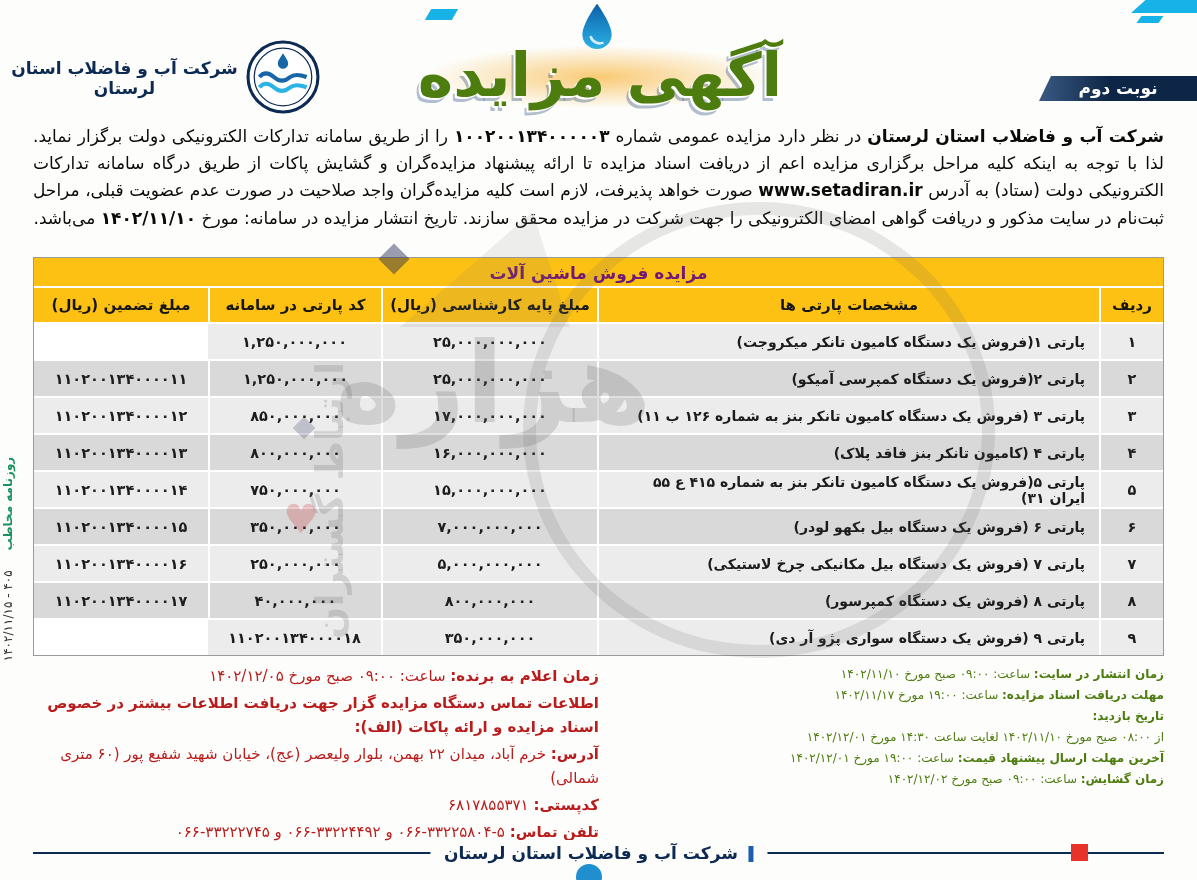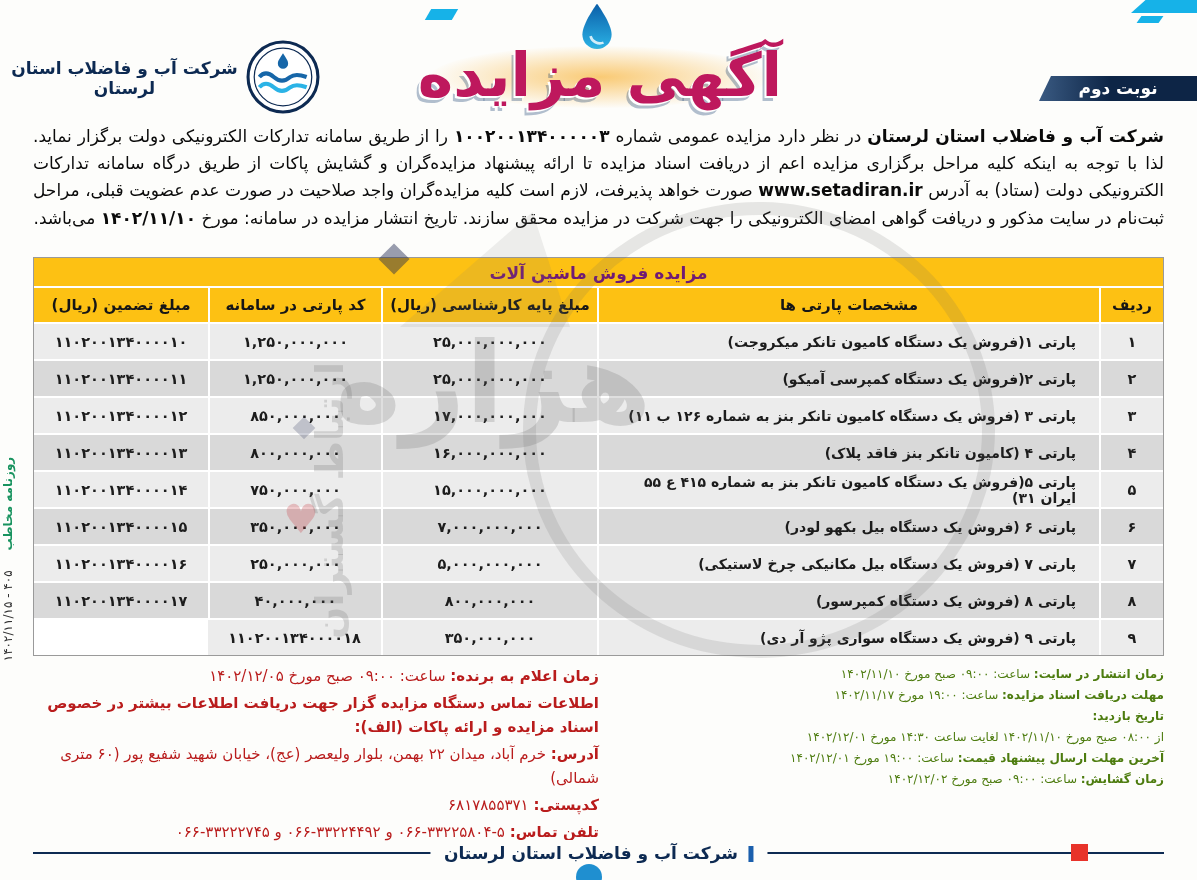--- a/index.html
+++ b/index.html
@@ -7,21 +7,21 @@
   body{font-family:"DejaVu Sans",sans-serif;direction:rtl;background:#ffffff;color:#111}
   .page{position:relative;width:1197px;height:880px;background:#fdfdfb;overflow:hidden}
 
   
   .corner-a{position:absolute;top:0;right:0;width:66px;height:13px;background:#16b2e8;clip-path:polygon(22% 0,100% 0,100% 100%,0 100%)}
   .corner-b{position:absolute;top:16px;right:36px;width:22px;height:7px;background:#16b2e8;transform:skewX(-35deg)}
   .head-dash{position:absolute;top:9px;left:428px;width:27px;height:11px;background:#16b2e8;transform:skewX(-30deg)}
   .drop-wrap{position:absolute;top:2px;left:572px;width:50px;height:52px}
   .title-glow{position:absolute;top:46px;left:430px;width:340px;height:62px;background:radial-gradient(ellipse at center,rgba(247,168,27,.60),rgba(247,168,27,0) 72%);border-radius:50%}
   .main-title{position:absolute;top:32px;left:345px;width:510px;height:86px;line-height:86px;text-align:center;
-    font-size:60px;font-weight:bold;color:#be185d;
+    font-size:60px;font-weight:bold;color:#4d7c0f;
     text-shadow:-2px 2px 0 #ffffff,-4px 5px 0 rgba(18,58,108,.32)}
   .badge{position:absolute;top:76px;right:0;width:158px;height:25px;line-height:25px;text-align:center;color:#fff;
     font-size:17px;font-weight:bold;background:linear-gradient(to left,#0d2546 55%,#3a5a82);
     clip-path:polygon(12px 0,100% 0,100% 100%,0 100%)}
   .logo{position:absolute;top:40px;left:246px;width:74px;height:74px}
   .company-name{position:absolute;top:58px;left:6px;width:237px;text-align:center;font-size:17px;font-weight:bold;color:#0d2a52}
 
   
   .intro{position:absolute;top:123px;right:33px;left:33px;font-size:17px;line-height:1.6;text-align:justify;color:#0a0a0a}
   .intro .b{font-weight:bold}
@@ -29,21 +29,21 @@
   
   .tbl{position:absolute;top:257px;right:33px;width:1131px;border:1px solid #9a9a9a;background:#fff}
   .tbl-title{height:30px;line-height:30px;background:#fdc113;color:#701a75;text-align:center;font-size:17px;font-weight:bold;border-bottom:2px solid #fff}
   .trow{display:grid;grid-template-columns:64px 502px 216px 173px 1fr}
   .c{border-inline-end:2px solid #fff}
   .trow .c:last-child{border-inline-end:none}
   .thead .c{height:34px;display:flex;align-items:center;justify-content:center;background:#fdc113;font-size:15px;font-weight:bold;color:#161616}
   .tbody .c{height:37px;display:flex;align-items:center;justify-content:center;font-weight:bold;font-size:14.5px;color:#1c1c1c;border-top:2px solid #fff}
   .tbody .trow:nth-child(odd) .c{background:#ececec}
   .tbody .trow:nth-child(even) .c{background:#d9d9d9}
-  .c.desc{justify-content:flex-start;padding:0 23px;text-align:right;font-size:14px}
+  .c.desc{justify-content:flex-start;padding:0 14px;text-align:right;font-size:14px}
 
   
   .sched{position:absolute;top:664px;right:33px;width:562px;font-size:12px;line-height:1.75;color:#4d7c0f}
   .contact{position:absolute;top:664px;left:33px;width:566px;font-size:15px;line-height:1.6;color:#b91c1c}
   .iline b{font-weight:bold}
   .head-bold{font-weight:bold}
   .bold{font-weight:normal}
   .contact .iline{margin-bottom:3px}
 
   
@@ -118,21 +118,20 @@
       <div class="c">مبلغ پایه کارشناسی (ریال)</div>
       <div class="c">کد پارتی در سامانه</div>
       <div class="c">مبلغ تضمین (ریال)</div>
     </div>
     <div class="tbody">
       <div class="trow">
         <div class="c">۱</div>
         <div class="c desc">پارتی ۱(فروش یک دستگاه کامیون تانکر میکروجت)</div>
         <div class="c">۲۵,۰۰۰,۰۰۰,۰۰۰</div>
         <div class="c">۱,۲۵۰,۰۰۰,۰۰۰</div>
-        <div class="c">۱۱۰۲۰۰۱۳۴۰۰۰۰۱۰</div>
       </div>
       <div class="trow">
         <div class="c">۲</div>
         <div class="c desc">پارتی ۲(فروش یک دستگاه کمپرسی آمیکو)</div>
         <div class="c">۲۵,۰۰۰,۰۰۰,۰۰۰</div>
         <div class="c">۱,۲۵۰,۰۰۰,۰۰۰</div>
         <div class="c">۱۱۰۲۰۰۱۳۴۰۰۰۰۱۱</div>
       </div>
       <div class="trow">
         <div class="c">۳</div>

